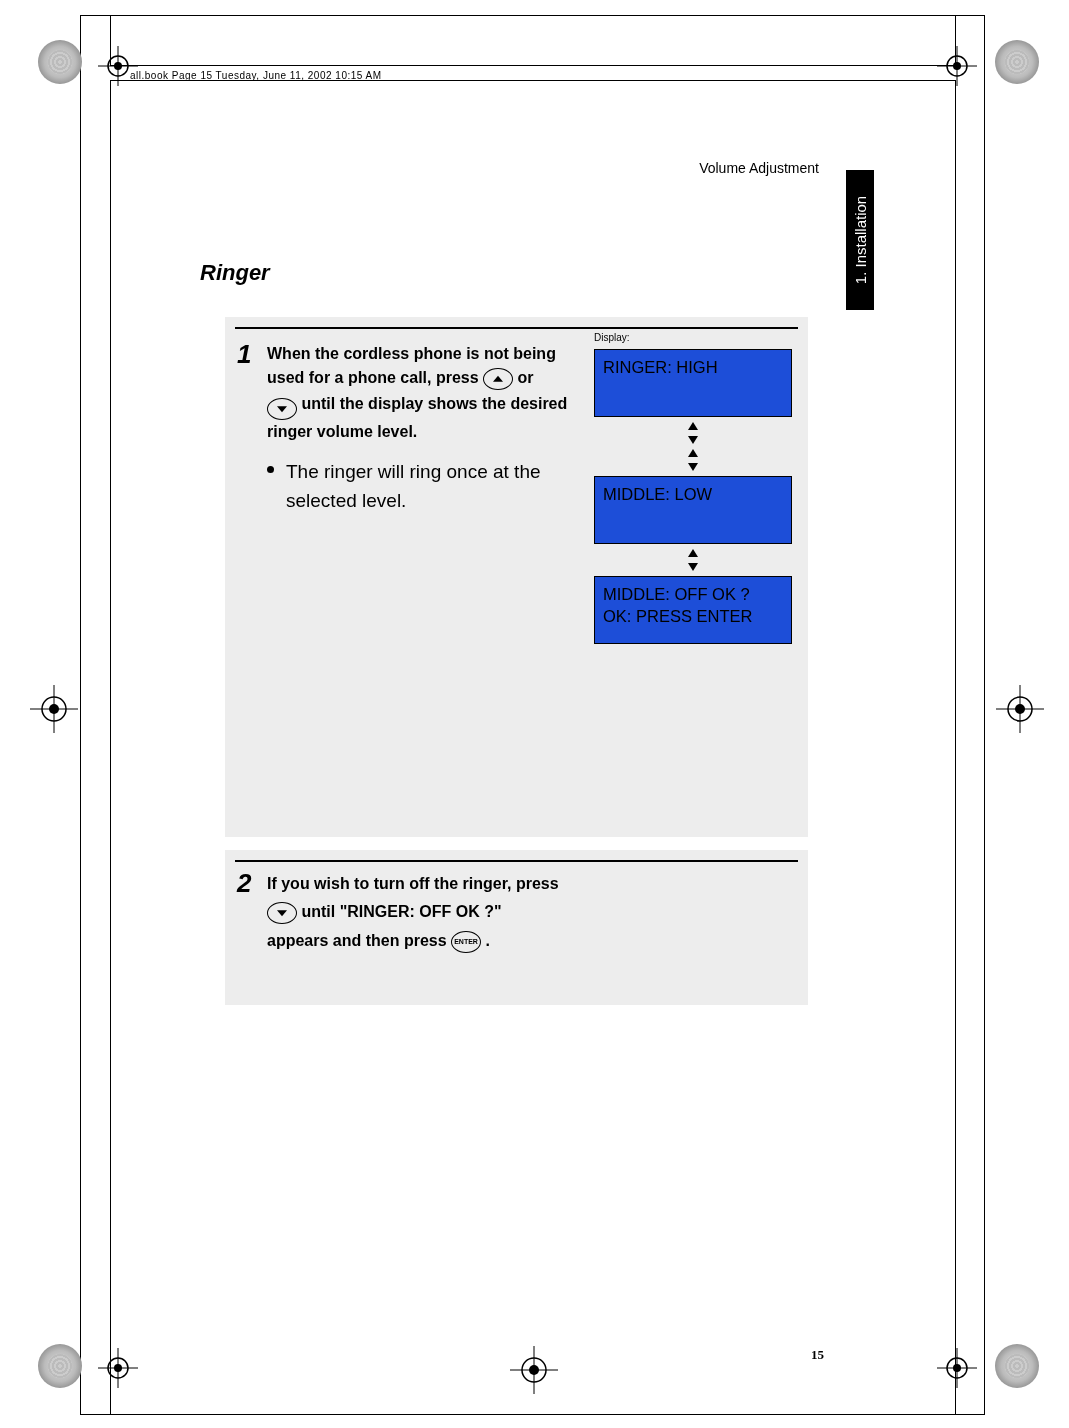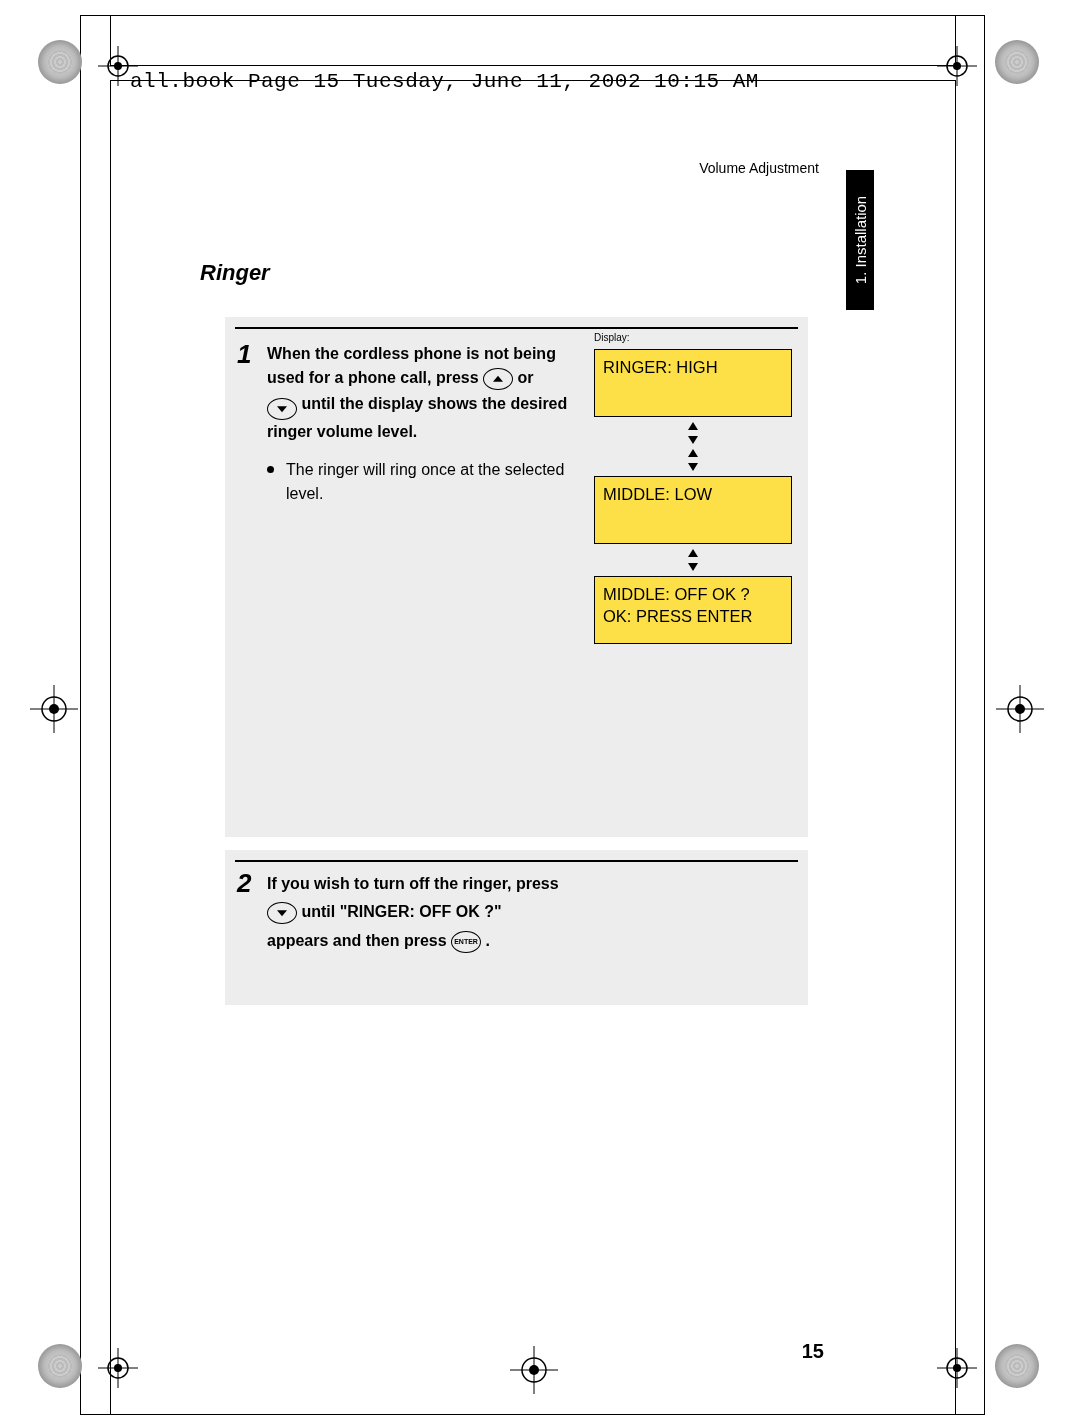--- a/index.html
+++ b/index.html
@@ -39,22 +39,22 @@
     top: 15px;
     width: 905px;
     height: 1400px;
     border: 1px solid #000;
     box-sizing: border-box;
   }
   .running-header {
     position: absolute;
     left: 130px;
     top: 70px;
-    font-family: Liberation Mono, monospace;
-    font-size: 21px;
+    font-family: Liberation Sans, sans-serif;
+    font-size: 10px;
     letter-spacing: 0.5px;
   }
   .header-rule {
     position: absolute;
     left: 110px;
     top: 65px;
     width: 845px;
     height: 1px;
     background: #000;
   }
@@ -176,21 +176,21 @@
     box-sizing: border-box;
     font-size: 7px;
     font-weight: bold;
     text-align: center;
     line-height: 20px;
   }
   .bullet-row {
     margin-top: 14px;
     display: flex;
     font-weight: normal;
-    font-size: 16px;
+    font-size: 19px;
   }
   .bullet-dot {
     width: 7px;
     height: 7px;
     background: #000;
     border-radius: 50%;
     margin-top: 8px;
     margin-right: 12px;
     flex-shrink: 0;
   }
@@ -203,36 +203,37 @@
   .display-label {
     font-size: 10px;
     margin-bottom: 6px;
   }
   .disp-box {
     border: 1.5px solid #000;
     height: 68px;
     padding: 6px 8px;
     font-size: 16.5px;
     line-height: 1.35;
-    background: #fde047;
+    background: #1d4ed8;
     box-sizing: border-box;
     margin-bottom: 0;
   }
   .dbl-arrow {
     text-align: center;
     line-height: 0;
     margin: 5px 0;
   }
   .dbl-arrow svg { width: 14px; height: 22px; }
   .pagenum {
     position: absolute;
     right: 245px;
     bottom: 65px;
-    font-size: 20px;
+    font-size: 13px;
     font-weight: bold;
+    font-family: Liberation Serif, serif;
   }
 </style>
 </head>
 <body>
 
 <div class="page-frame"></div>
 
 <div class="crop-corner" style="left:38px; top:40px;"></div>
 <div class="crop-corner" style="right:30px; top:40px;"></div>
 <div class="crop-corner" style="left:38px; bottom:40px;"></div>

